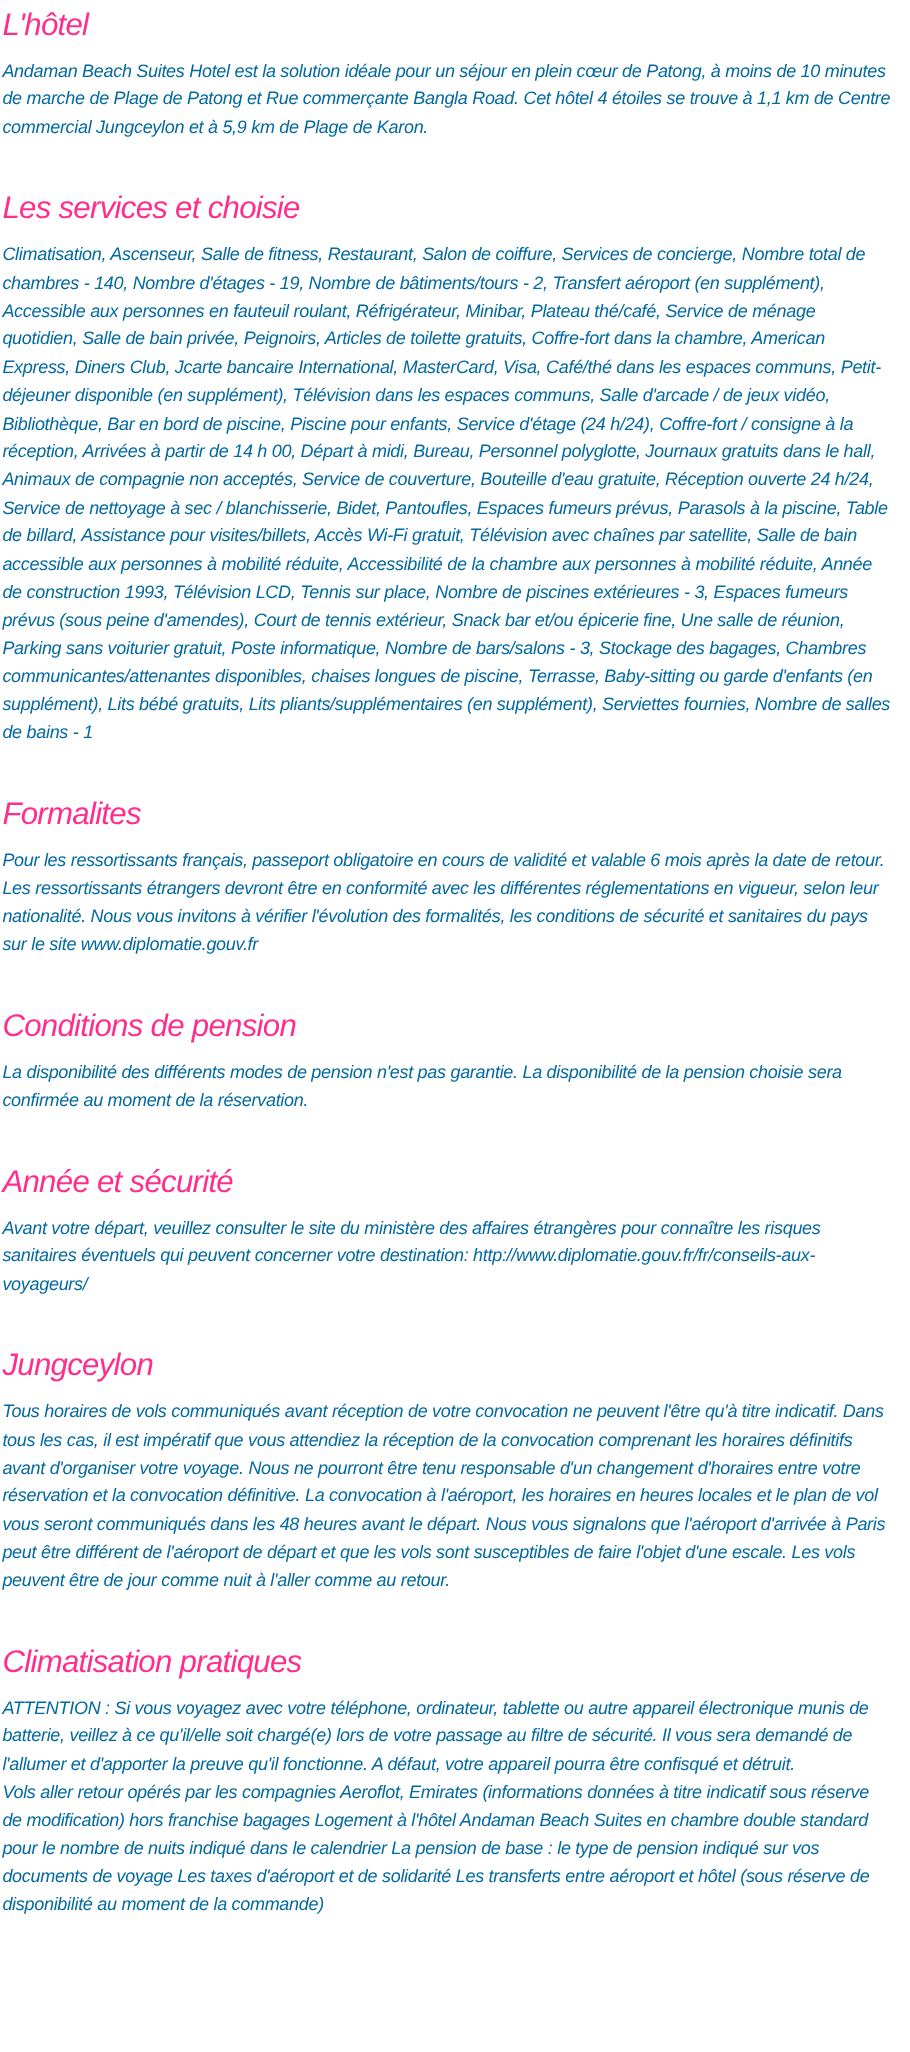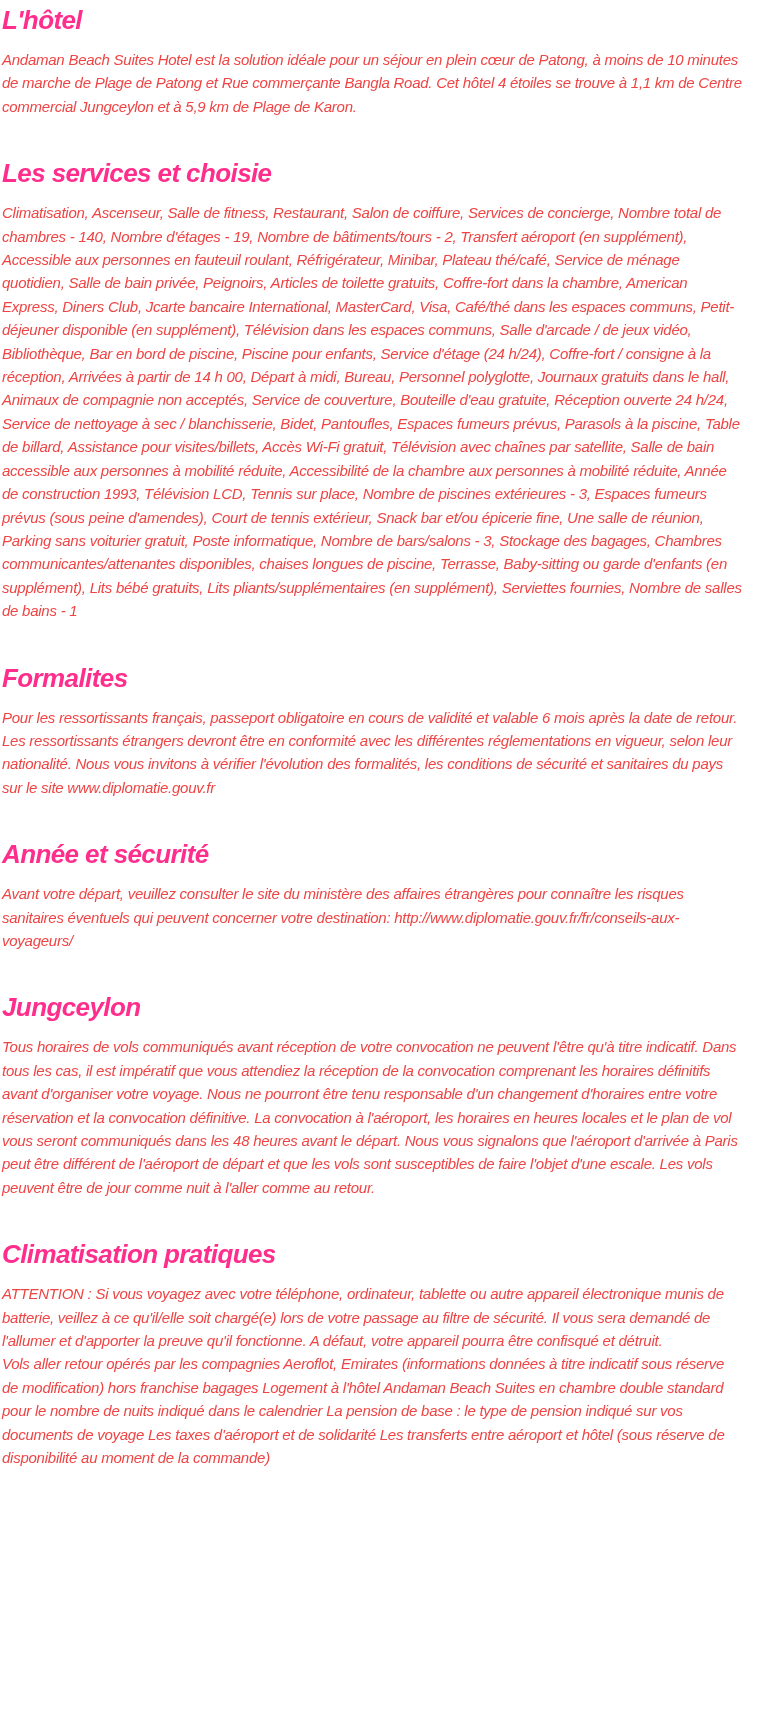--- a/index.html
+++ b/index.html
@@ -17,30 +17,30 @@
   .page {
     padding: 2px 16px 0 2px;
     box-sizing: border-box;
     width: 758px;
   }
   .section { margin: 0; }
   .section-heading {
     color: #ff2d8c;
     font-size: 26px;
     line-height: 30px;
-    font-weight: 700;
+    font-weight: 400;
     font-style: italic;
     letter-spacing: -0.6px;
     margin: 40px 0 13px 0;
   }
   .section:first-child .section-heading {
     margin-top: 3px;
   }
   .section-body {
-    color: #ef4444;
+    color: #0369a1;
     font-size: 15px;
     line-height: 23.4px;
     letter-spacing: -0.25px;
     margin: 0;
     text-align: left;
   }
 </style>
 </head>
 <body>
 
@@ -54,20 +54,24 @@
   <section class="section">
     <h2 class="section-heading">Les services et choisie</h2>
     <p class="section-body">Climatisation, Ascenseur, Salle de fitness, Restaurant, Salon de coiffure, Services de concierge, Nombre total de chambres - 140, Nombre d'étages - 19, Nombre de bâtiments/tours - 2, Transfert aéroport (en supplément), Accessible aux personnes en fauteuil roulant, Réfrigérateur, Minibar, Plateau thé/café, Service de ménage quotidien, Salle de bain privée, Peignoirs, Articles de toilette gratuits, Coffre-fort dans la chambre, American Express, Diners Club, Jcarte bancaire International, MasterCard, Visa, Café/thé dans les espaces communs, Petit-déjeuner disponible (en supplément), Télévision dans les espaces communs, Salle d'arcade / de jeux vidéo, Bibliothèque, Bar en bord de piscine, Piscine pour enfants, Service d'étage (24 h/24), Coffre-fort / consigne à la réception, Arrivées à partir de 14 h 00, Départ à midi, Bureau, Personnel polyglotte, Journaux gratuits dans le hall, Animaux de compagnie non acceptés, Service de couverture, Bouteille d'eau gratuite, Réception ouverte 24 h/24, Service de nettoyage à sec / blanchisserie, Bidet, Pantoufles, Espaces fumeurs prévus, Parasols à la piscine, Table de billard, Assistance pour visites/billets, Accès Wi-Fi gratuit, Télévision avec chaînes par satellite, Salle de bain accessible aux personnes à mobilité réduite, Accessibilité de la chambre aux personnes à mobilité réduite, Année de construction 1993, Télévision LCD, Tennis sur place, Nombre de piscines extérieures - 3, Espaces fumeurs prévus (sous peine d'amendes), Court de tennis extérieur, Snack bar et/ou épicerie fine, Une salle de réunion, Parking sans voiturier gratuit, Poste informatique, Nombre de bars/salons - 3, Stockage des bagages, Chambres communicantes/attenantes disponibles, chaises longues de piscine, Terrasse, Baby-sitting ou garde d'enfants (en supplément), Lits bébé gratuits, Lits pliants/supplémentaires (en supplément), Serviettes fournies, Nombre de salles de bains - 1</p>
   </section>
 
   <section class="section">
     <h2 class="section-heading">Formalites</h2>
     <p class="section-body">Pour les ressortissants français, passeport obligatoire en cours de validité et valable 6 mois après la date de retour. Les ressortissants étrangers devront être en conformité avec les différentes réglementations en vigueur, selon leur nationalité. Nous vous invitons à vérifier l'évolution des formalités, les conditions de sécurité et sanitaires du pays sur le site www.diplomatie.gouv.fr</p>
   </section>
 
+  <section class="section">
+    <h2 class="section-heading">Conditions de pension</h2>
+    <p class="section-body">La disponibilité des différents modes de pension n'est pas garantie. La disponibilité de la pension choisie sera confirmée au moment de la réservation.</p>
+  </section>
 
   <section class="section">
     <h2 class="section-heading">Année et sécurité</h2>
     <p class="section-body">Avant votre départ, veuillez consulter le site du ministère des affaires étrangères pour connaître les risques sanitaires éventuels qui peuvent concerner votre destination: http://www.diplomatie.gouv.fr/fr/conseils-aux-voyageurs/</p>
   </section>
 
   <section class="section">
     <h2 class="section-heading">Jungceylon</h2>
     <p class="section-body">Tous horaires de vols communiqués avant réception de votre convocation ne peuvent l'être qu'à titre indicatif. Dans tous les cas, il est impératif que vous attendiez la réception de la convocation comprenant les horaires définitifs avant d'organiser votre voyage. Nous ne pourront être tenu responsable d'un changement d'horaires entre votre réservation et la convocation définitive. La convocation à l'aéroport, les horaires en heures locales et le plan de vol vous seront communiqués dans les 48 heures avant le départ. Nous vous signalons que l'aéroport d'arrivée à Paris peut être différent de l'aéroport de départ et que les vols sont susceptibles de faire l'objet d'une escale. Les vols peuvent être de jour comme nuit à l'aller comme au retour.</p>
   </section>

